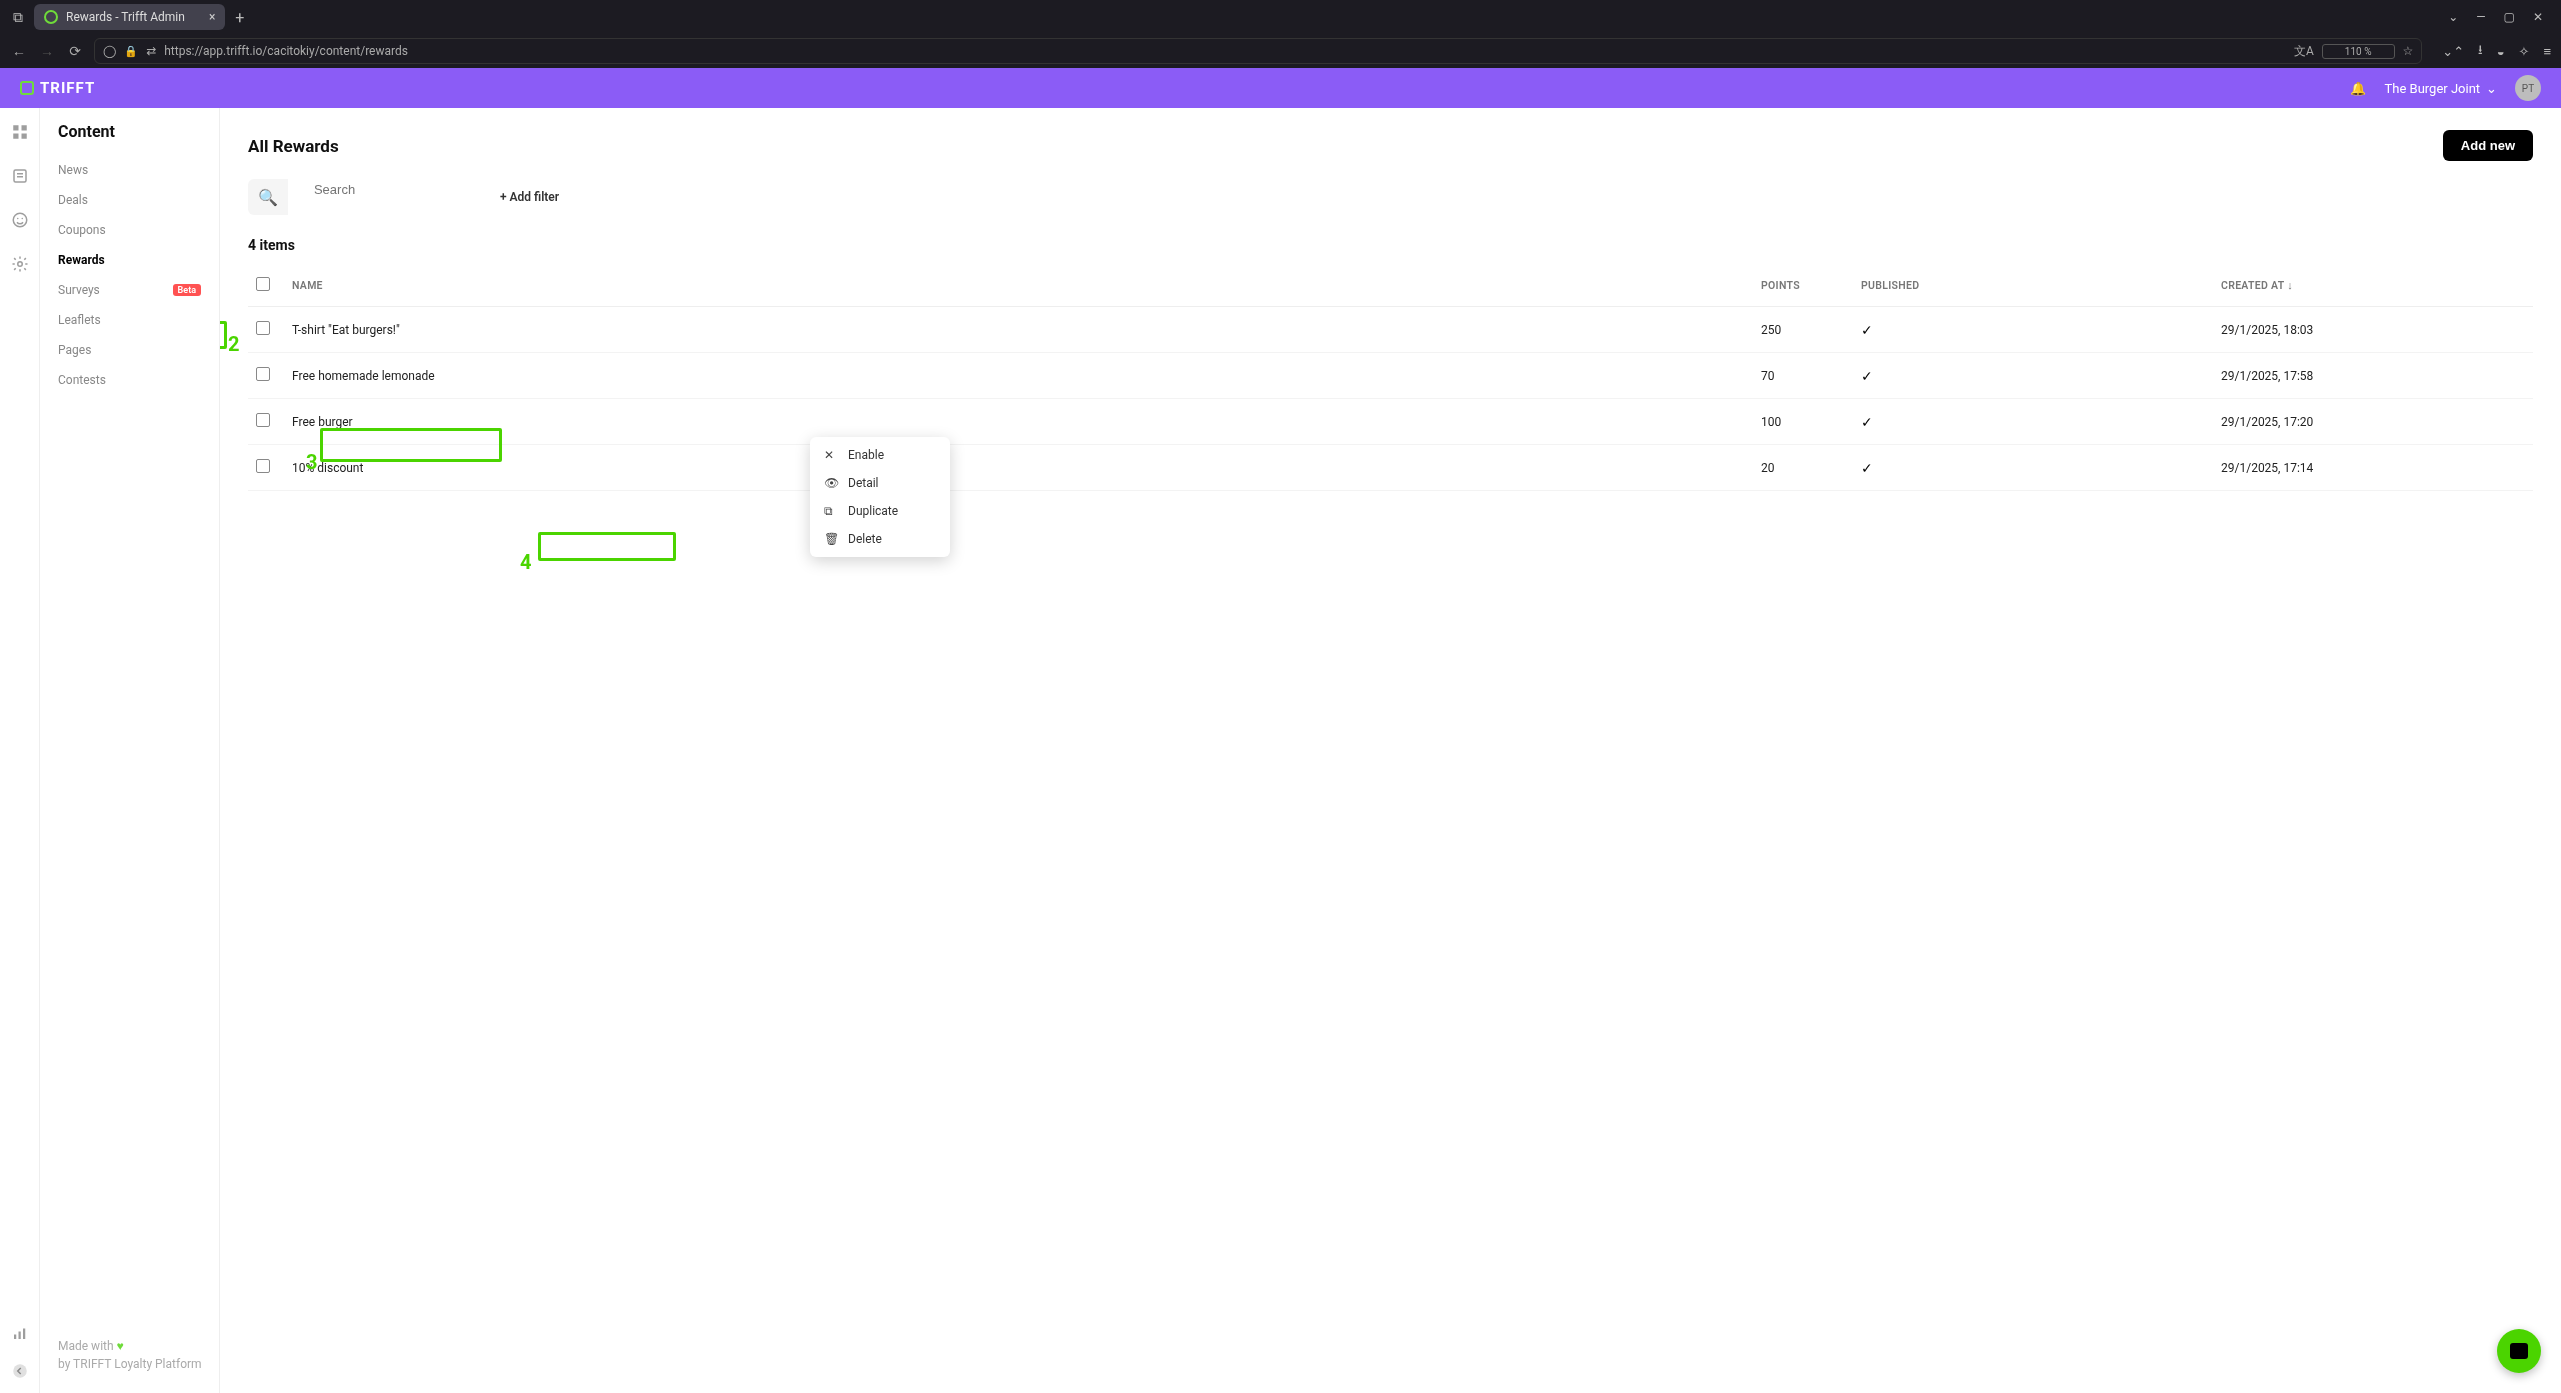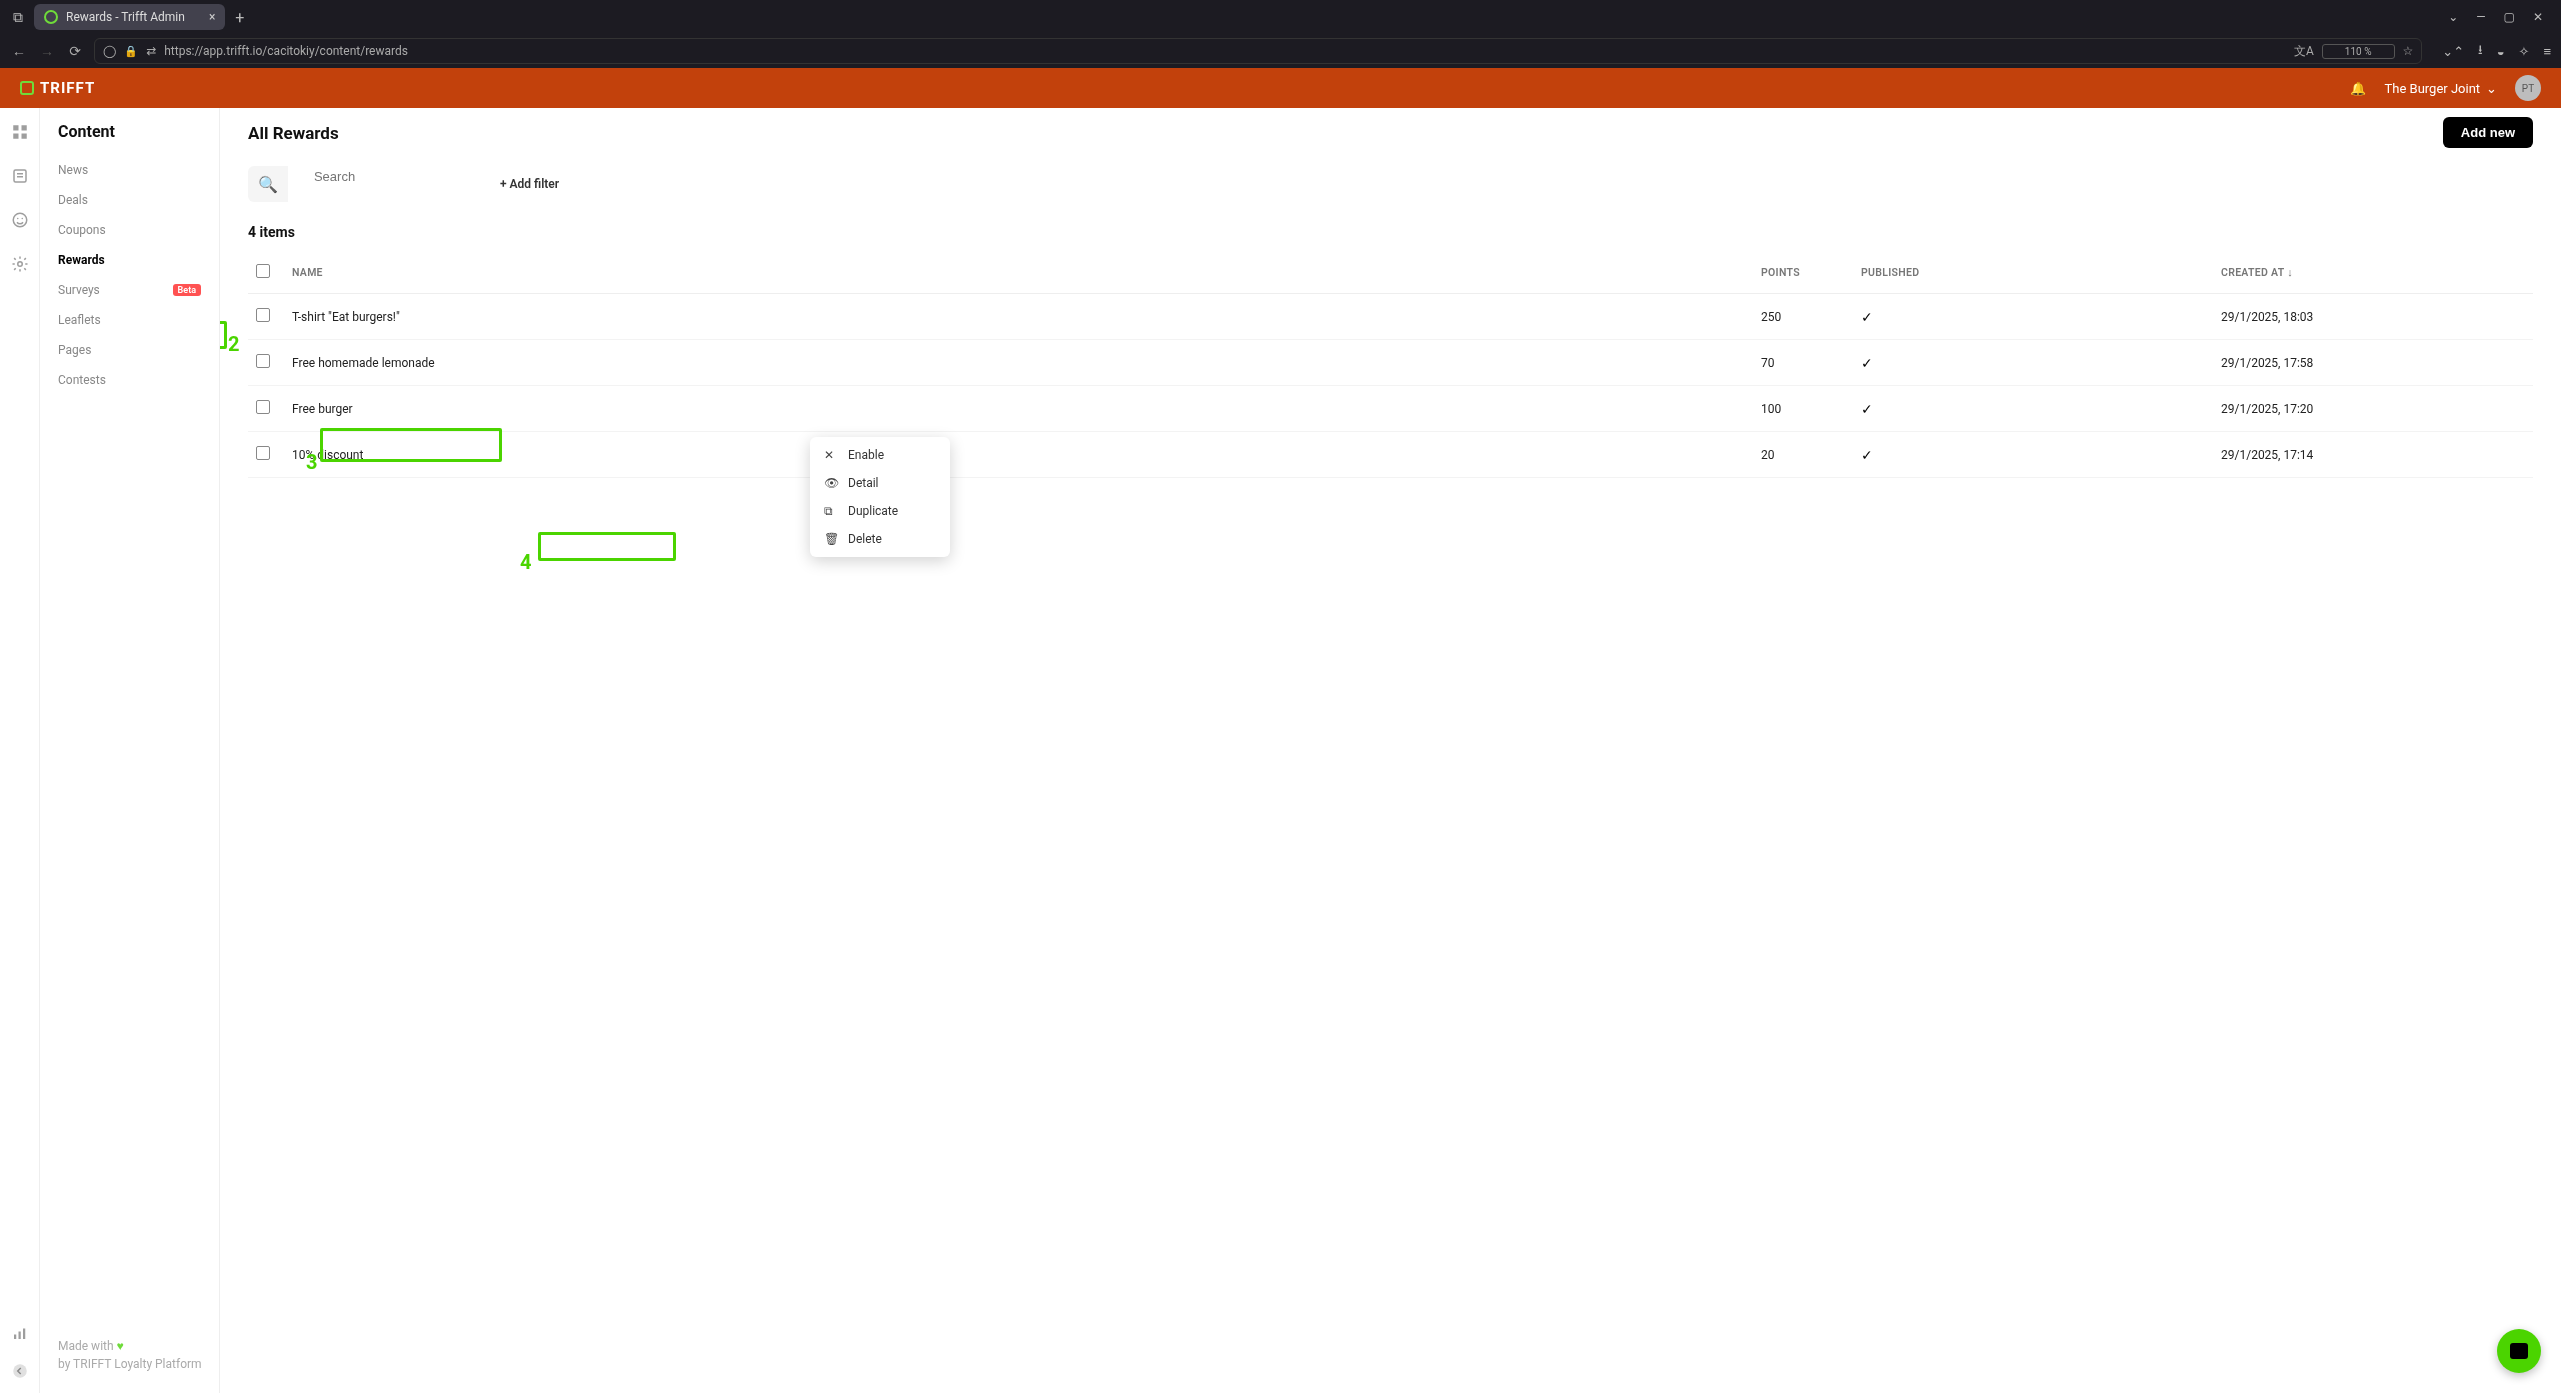--- a/index.html
+++ b/index.html
@@ -16,40 +16,40 @@
   .addr-bar { display:flex; align-items:center; height:34px; padding:0 10px; gap:10px; }
   .addr-bar .nav-btn { width:18px; text-align:center; color:#aaa; font-size:14px; cursor:pointer; }
   .addr-bar .nav-btn.disabled { color:#555; }
   .url-field { flex:1; display:flex; align-items:center; background:#1c1b22; border:1px solid #333; border-radius:6px; height:26px; padding:0 8px; font-size:12px; color:#aaa; gap:8px; }
   .url-field .lock { font-size:11px; }
   .url-text { flex:1; white-space:nowrap; overflow:hidden; }
   .addr-right { display:flex; align-items:center; gap:14px; margin-left:10px; color:#bbb; font-size:13px; }
   .zoom-badge { border:1px solid #555; border-radius:3px; padding:1px 22px; font-size:10px; }
   
   .app { background:#fff; color:#111; height:calc(100vh - 68px); position:relative; }
-  .app-header { background:#c2410c; height:40px; display:flex; align-items:center; padding:0 20px; }
+  .app-header { background:#8b5cf6; height:40px; display:flex; align-items:center; padding:0 20px; }
   .brand { display:flex; align-items:center; font-weight:700; color:#fff; letter-spacing:1px; font-size:15px; }
   .brand .hex { width:14px; height:14px; border:2px solid #6fdb3a; transform:rotate(0deg); margin-right:6px; border-radius:3px; }
   .app-header-right { margin-left:auto; display:flex; align-items:center; gap:18px; color:#fff; font-size:13px; }
   .avatar { width:26px; height:26px; border-radius:50%; background:#bdbdbd; display:flex; align-items:center; justify-content:center; font-size:10px; color:#555; }
   
   .app-body { display:flex; height:calc(100% - 40px); }
   .rail { width:40px; background:#fff; border-right:1px solid #eee; display:flex; flex-direction:column; align-items:center; padding-top:14px; gap:24px; position:relative; }
   .rail-icon { width:20px; height:20px; color:#9e9e9e; display:flex; align-items:center; justify-content:center; cursor:pointer; position:relative; }
   .rail-icon svg { width:18px; height:18px; fill:#9e9e9e; }
   .rail-bottom { position:absolute; bottom:50px; }
   .rail-collapse { position:absolute; bottom:12px; }
   .sidebar { width:180px; background:#fff; border-right:1px solid #eee; padding-top:14px; position:relative; }
   .sidebar-title { font-size:16px; font-weight:700; padding:0 18px 14px; }
   .sidebar-item { display:flex; align-items:center; padding:8px 18px; font-size:12px; color:#888; cursor:pointer; }
   .sidebar-item.active { color:#000; font-weight:700; }
   .sidebar-item .badge { margin-left:auto; background:#ff5252; color:#fff; font-size:9px; padding:1px 5px; border-radius:3px; font-weight:600; }
   .sidebar-footer { position:absolute; bottom:20px; left:18px; font-size:12px; color:#aaa; line-height:1.5; }
   .sidebar-footer .heart { color:#6fdb3a; }
-  .main { flex:1; padding:9px 28px; overflow:auto; background:#fff; position:relative; }
+  .main { flex:1; padding:22px 28px; overflow:auto; background:#fff; position:relative; }
   .main-header { display:flex; align-items:center; }
   .page-title { font-size:17px; font-weight:700; }
   .add-btn { margin-left:auto; background:#000; color:#fff; border:none; padding:8px 18px; border-radius:6px; font-size:13px; font-weight:600; cursor:pointer; }
   .filters { display:flex; align-items:center; margin-top:18px; gap:16px; }
   .search-wrap { display:flex; align-items:center; background:#f5f5f5; border-radius:6px 0 0 6px; padding:0 10px; height:36px; }
   .search-input-wrap { background:#fff; height:36px; border:none; padding:0 10px; }
   .search-input { border:none; outline:none; font-size:13px; width:160px; }
   .add-filter { font-size:12px; font-weight:600; color:#333; cursor:pointer; }
   .count { margin-top:22px; font-size:14px; font-weight:700; }
   table { width:100%; border-collapse:collapse; margin-top:12px; font-size:12px; }

